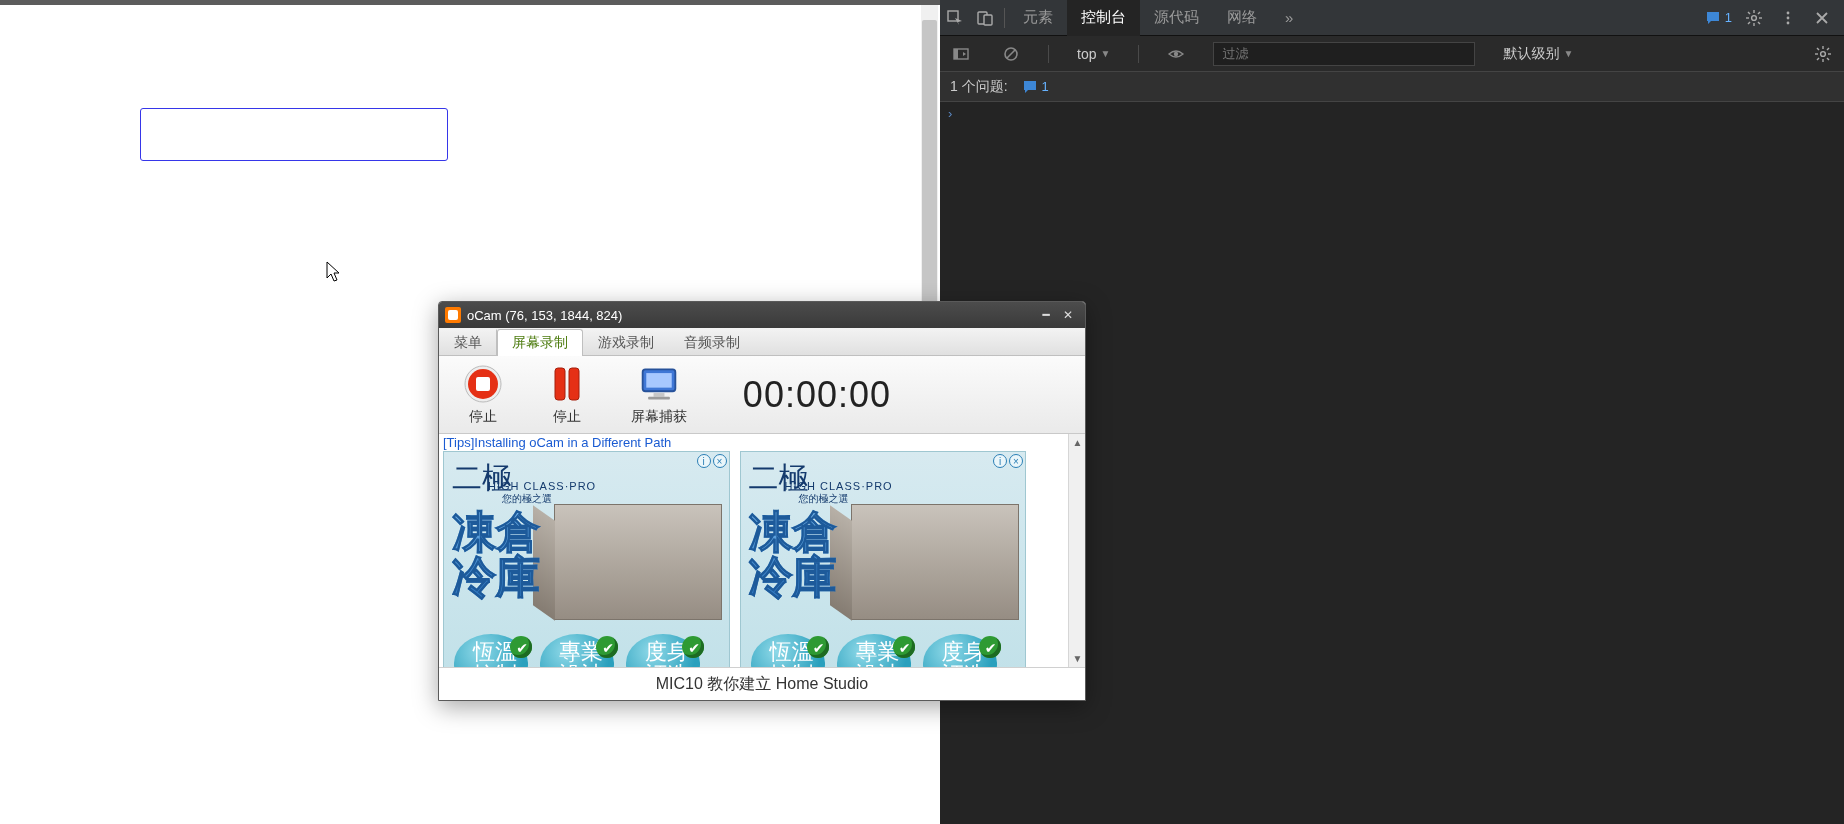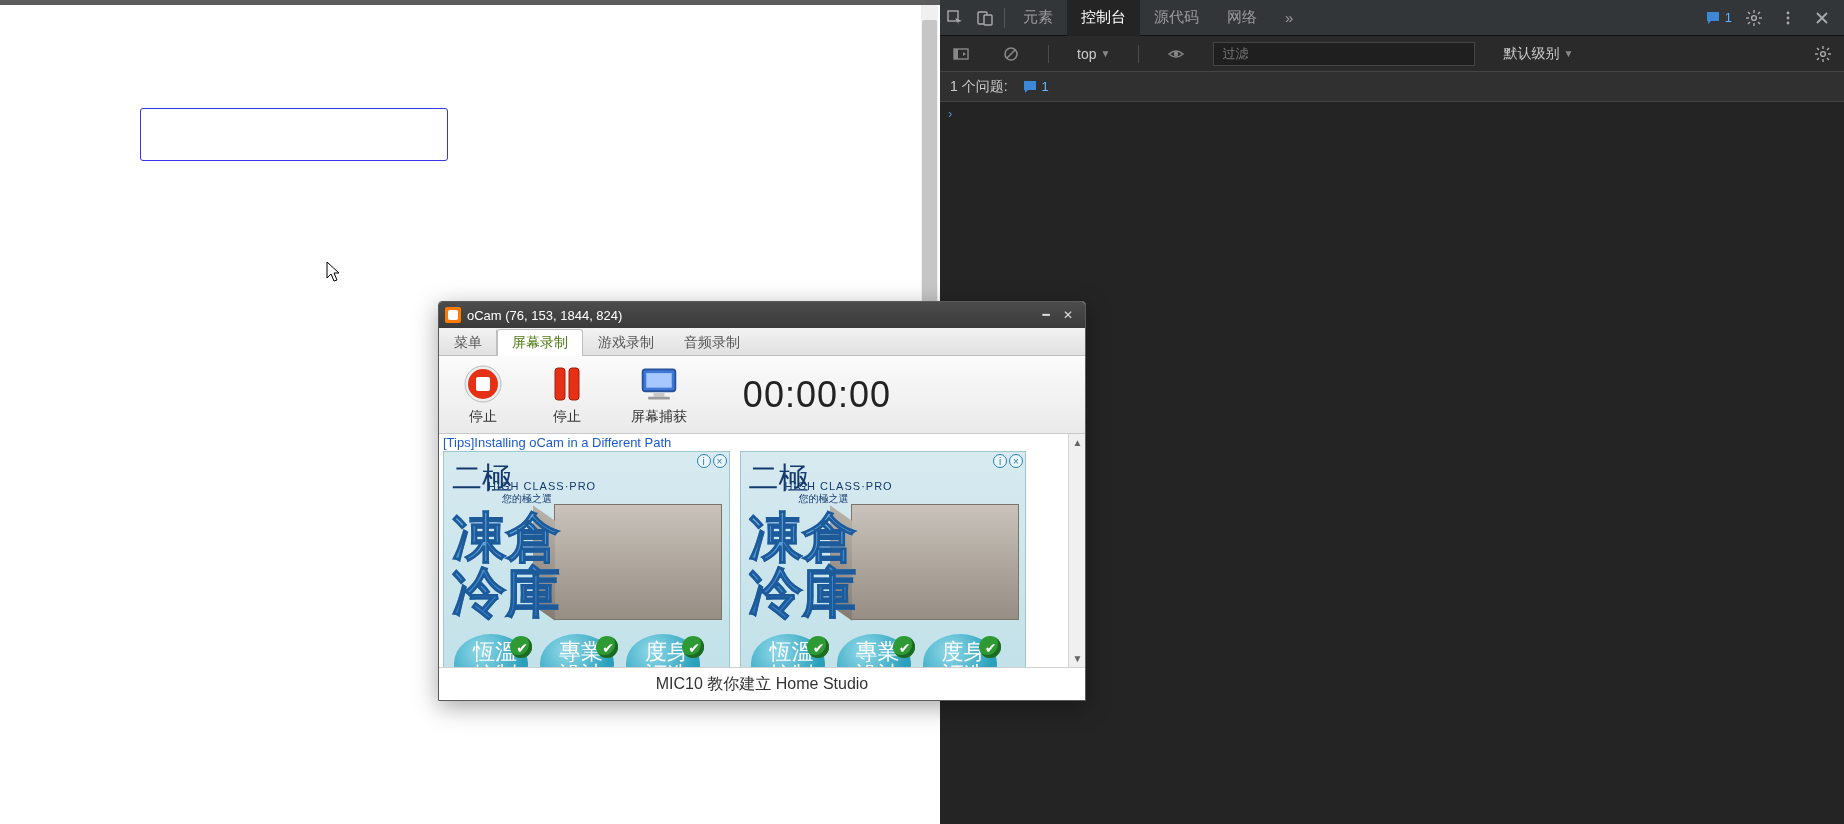--- a/index.html
+++ b/index.html
@@ -63,21 +63,21 @@
 .ocam-body { flex:1; display:flex; flex-direction:row; overflow:hidden;gap:38px; }
 .ocam-content { flex:1; overflow:hidden; }
 .ocam-tips { color:#1a5bd2; font-size:13px; padding:1px 4px; }
 .ocam-ads { display:flex; gap:10px; padding:0 4px; }
 .ad { position:relative; width:288px; height:250px; background: linear-gradient(180deg,#d7eaf0 0%, #bfe0e8 100%); border:1px solid #9fc7d1; overflow:hidden; }
 .ad .adctrl { position:absolute; top:2px; right:2px; display:flex; gap:2px; }
 .ad .adctrl span { width:14px; height:14px; border:1px solid #2b7fb5; border-radius:50%; display:flex; align-items:center; justify-content:center; font-size:10px; color:#2b7fb5; background:#eaf6fa; }
 .ad .brand { position:absolute; left:8px; top:6px; font-size:30px; color:#143a6d; font-family: Liberation Serif, serif; }
 .ad .brand-en { position:absolute; left:44px; top:28px; font-size:11px; color:#143a6d; letter-spacing:1px; }
 .ad .brand-sub { position:absolute; left:58px; top:40px; font-size:10px; color:#143a6d; }
-.ad .bigtext { position:absolute; left:8px; top:58px; font-size:54px; line-height:1.02; font-weight:700;
+.ad .bigtext { position:absolute; left:8px; top:58px; font-size:44px; line-height:1.02; font-weight:700;
   font-family:"Microsoft YaHei","STHeiti",sans-serif;
   background: linear-gradient(#6fb0e6,#2f78c1); -webkit-background-clip:text; background-clip:text; color:transparent;
   -webkit-text-stroke: 1px #1d5a9a; }
 .ad .box3d { position:absolute; left:110px; top:52px; width:168px; height:116px; background:linear-gradient(#c9c3bb,#968d83); border:1px solid #7c746b; }
 .ad .box3d::before { content:""; position:absolute; left:-22px; top:8px; width:22px; height:100px; background:linear-gradient(#b7b0a7,#857c72); transform:skewY(35deg); }
 .ad .chips { position:absolute; left:10px; bottom:8px; display:flex; gap:12px; }
 .chip { width:74px; height:58px; border-radius:50% 50% 48% 48%; background:radial-gradient(circle at 35% 30%, #8fd9e8, #2aa0bd 70%); position:relative; display:flex; align-items:center; justify-content:center; }
 .chip::after { content:""; position:absolute; right:-4px; top:2px; width:22px; height:22px; background:#2e9a33; border-radius:50%; box-shadow: inset -3px -3px 0 #1d6b22; }
 .chip .tick { position:absolute; right:0px; top:6px; color:#fff; font-size:14px; z-index:2;}
 .chip .lbl { font-size:22px; color:#fff; font-family:"KaiTi","STKaiti",serif; line-height:1.05; text-align:center;margin-left:8px; }

